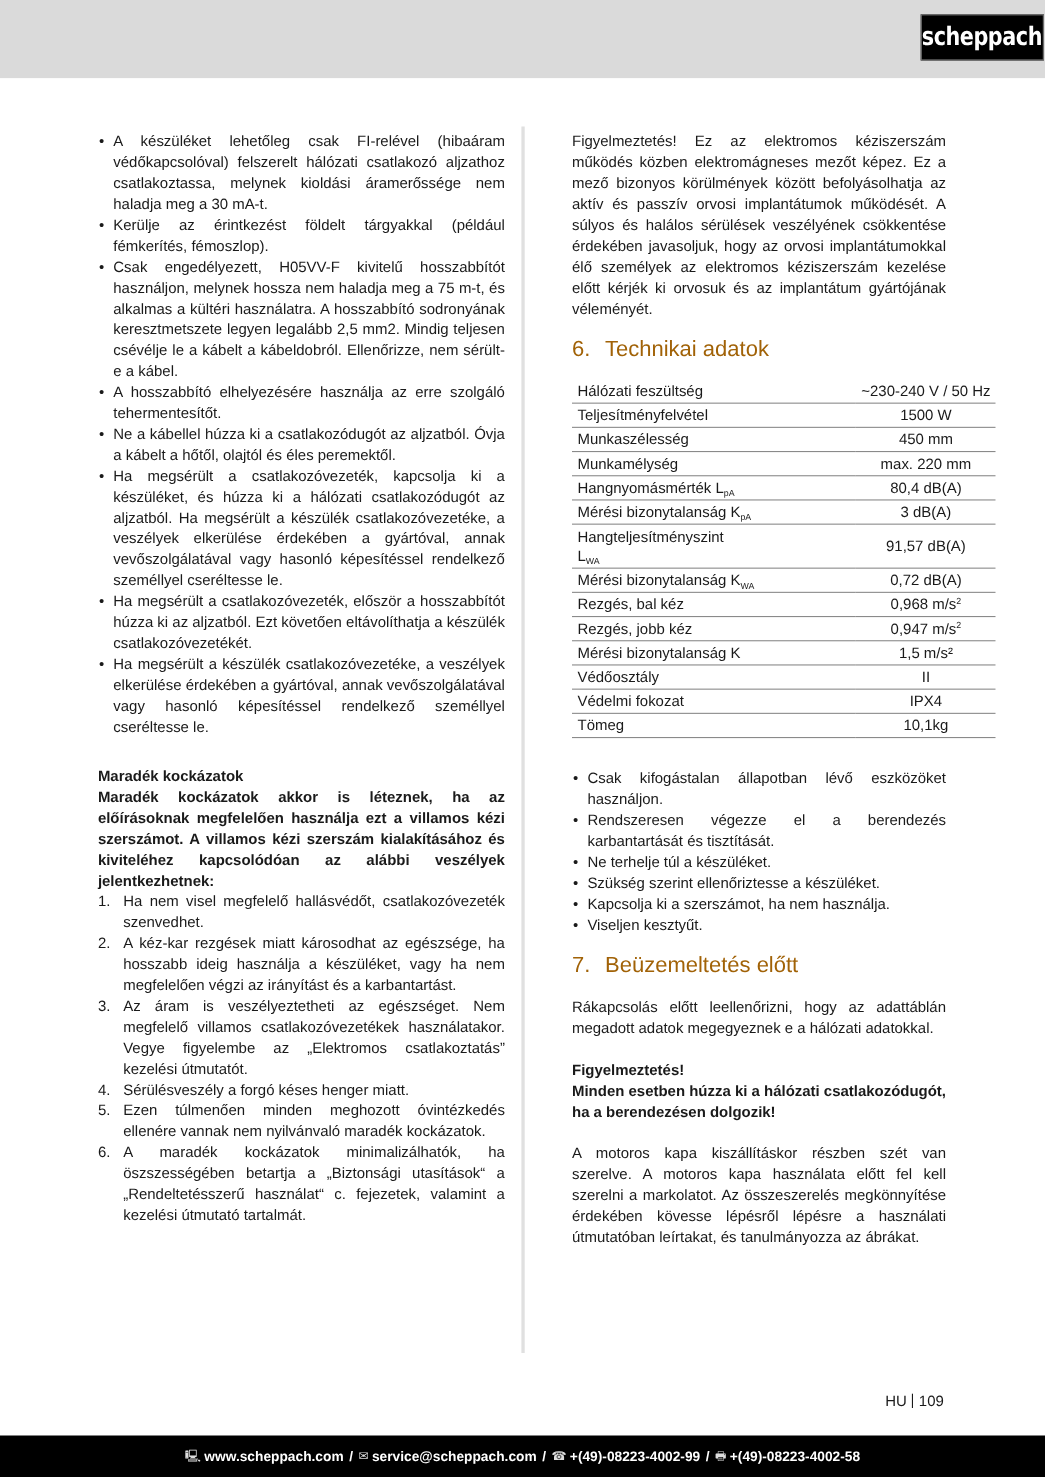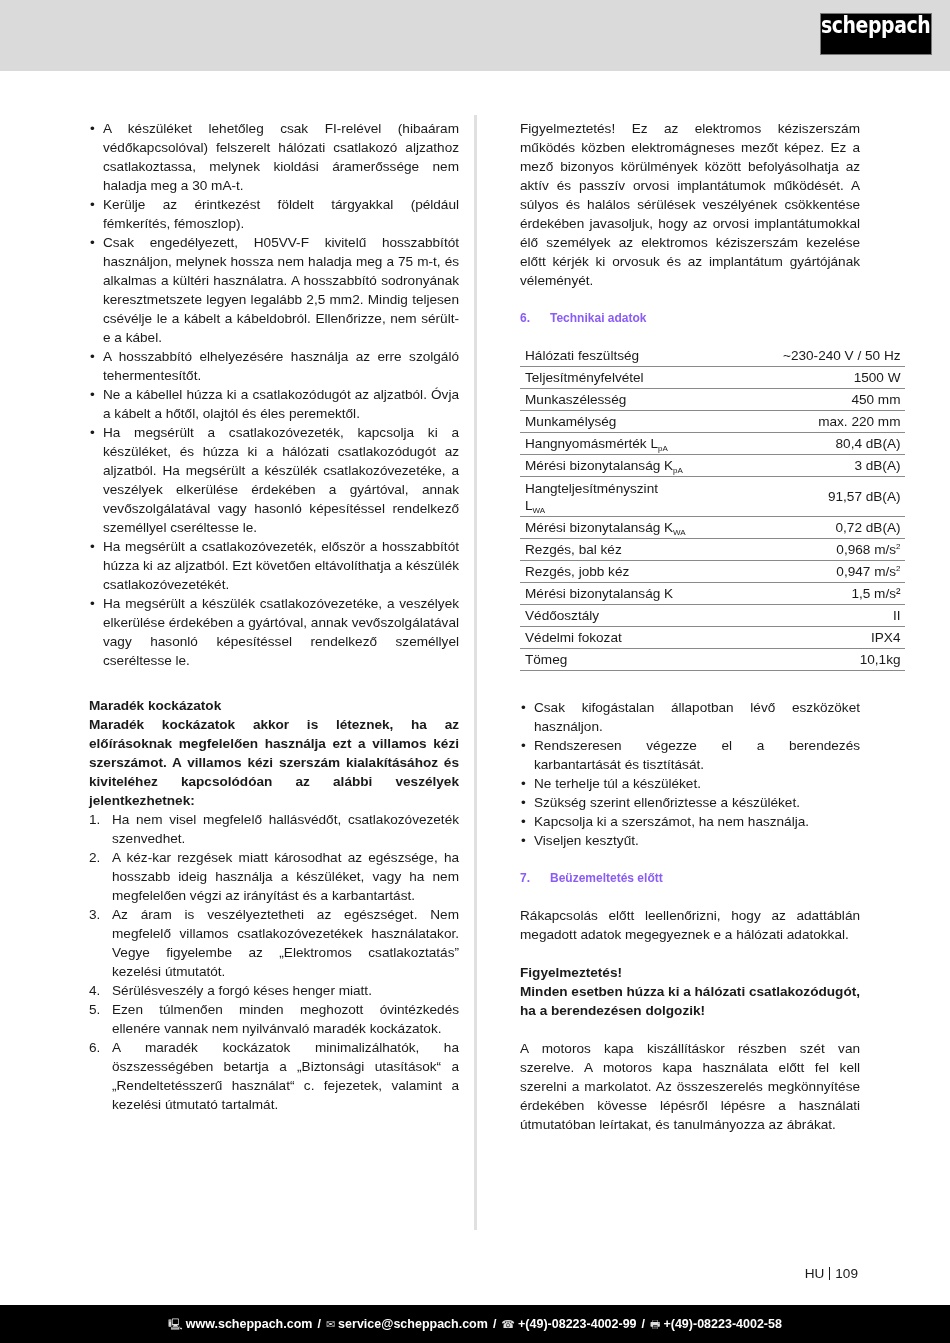--- a/index.html
+++ b/index.html
@@ -1,44 +1,44 @@
 <!DOCTYPE html>
 <html><head>
 <meta charset="utf-8">
 <style>
   * { box-sizing: border-box; margin: 0; padding: 0; }
   html, body { width: 950px; height: 1343px; background: #ffffff; overflow: hidden; }
   body { position: relative; font-family: "Liberation Sans", sans-serif; color: #1a1a1a; font-size: 13.6px; line-height: 19px; }
 
   .topbar { position: absolute; left: 0; top: 0; width: 950px; height: 71px; background: #dadada; }
-  .logo { position: absolute; left: 820px; top: 13px; width: 112px; height: 42px; background: #000; border: 1px solid #777; display: flex; justify-content: center; }
+  .logo { position: absolute; left: 837px; top: 13px; width: 112px; height: 42px; background: #000; border: 1px solid #777; display: flex; align-items: center; justify-content: center; }
   .logo span { color: #fff; font-family: "DejaVu Sans", sans-serif; font-weight: bold; font-size: 23px; letter-spacing: -0.5px; transform: scaleX(0.82); display: inline-block; line-height: 1; }
 
   .col { position: absolute; top: 119px; width: 370px; }
   .col-left { left: 89px; }
   .col-right { left: 520px; width: 340px; }
 
   .separator { position: absolute; left: 474px; top: 115px; width: 3px; height: 1115px; background: #e0e0e0; }
 
   p { text-align: justify; }
   ul.bullets { list-style: none; }
   ul.bullets li { position: relative; padding-left: 14px; text-align: justify; }
   ul.bullets li::before { content: "•"; position: absolute; left: 1px; top: 0; }
   ol.numbered { list-style: none; }
   ol.numbered li { position: relative; padding-left: 23px; text-align: justify; }
   ol.numbered li .num { position: absolute; left: 0; top: 0; }
 
   .bold { font-weight: bold; }
   .gap-lg { height: 19px; }
-  h2 { font-size: 12px; font-weight: bold; line-height: 24px; margin: 0; color: #8b5cf6; }
+  h2 { font-size: 20px; font-weight: normal; line-height: 24px; margin: 0; color: #a16207; }
   h2 .secnum { display: inline-block; width: 30px; }
 
   table.spec { width: 338px; border-collapse: collapse; font-size: 13.6px; }
   table.spec td { border-bottom: 1px solid #8a8a8a; padding: 3px 4px 2px 5px; vertical-align: middle; line-height: 16px; }
-  table.spec td.val { text-align: right; padding-right: 4px; white-space: nowrap; }
+  table.spec td.val { text-align: center; padding-right: 4px; white-space: nowrap; }
   sub { font-size: 8px; vertical-align: -3px; line-height: 0; }
   sup { font-size: 8px; vertical-align: 5px; line-height: 0; }
 
   .pagenum { position: absolute; left: 790px; top: 1264px; width: 68px; text-align: right; font-size: 13.6px; }
   .pagenum .bar { display: inline-block; width: 1px; height: 13px; background: #1a1a1a; vertical-align: -2px; margin: 0 5px; }
 
   .footer { position: absolute; left: 0; top: 1305px; width: 950px; height: 38px; background: #000; color: #fff; font-weight: bold; font-size: 12.5px; display: flex; align-items: center; justify-content: center; }
   .footer .ico { font-weight: normal; font-size: 11px; margin-right: 3px; color: #ddd; }
   .footer .sep { margin: 0 5px; }
 </style>

